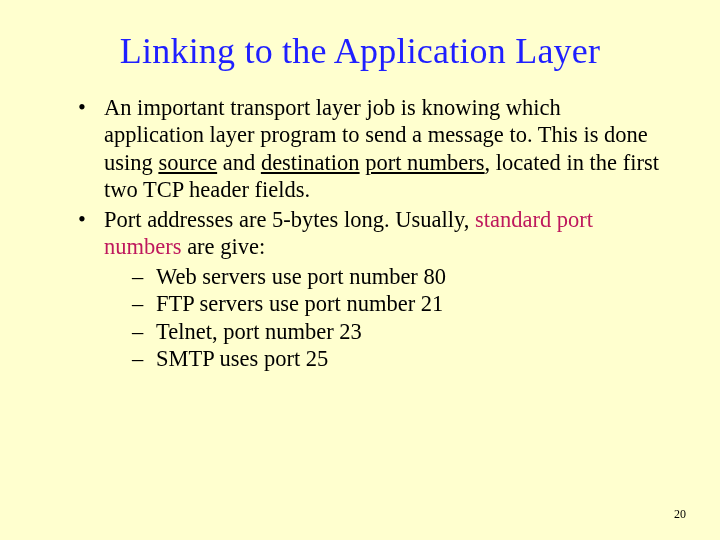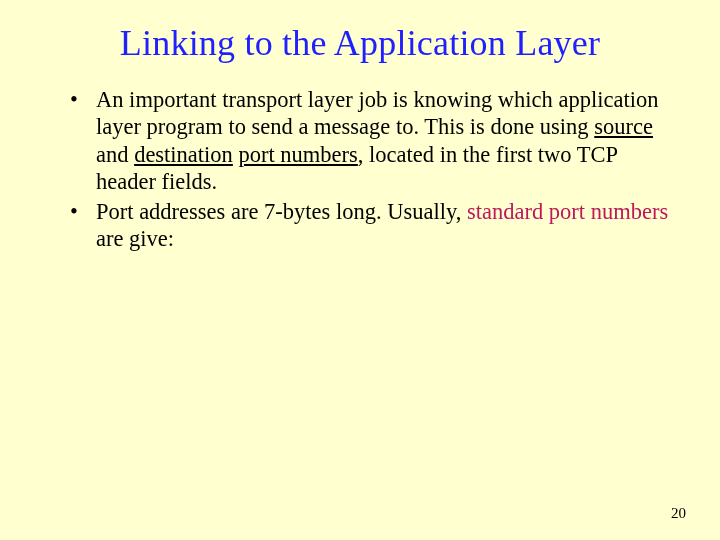--- a/index.html
+++ b/index.html
@@ -16,27 +16,27 @@
     box-sizing: border-box;
     width: 720px;
     height: 540px;
     padding: 18px 50px 30px 50px;
     position: relative;
   }
   .title {
     font-size: 36px;
     text-align: center;
     color: #1f1fff;
-    margin: 4px 0 22px 0;
+    margin: 12px 0 22px 0;
     font-weight: normal;
     letter-spacing: 0.2px;
   }
   ul.bullets {
     list-style: none;
-    margin: 0;
+    margin: 8px;
     padding: 0 0 0 20px;
     font-size: 22.5px;
     line-height: 1.22;
   }
   ul.bullets > li {
     position: relative;
     padding-left: 26px;
     margin-bottom: 2px;
   }
   ul.bullets > li::before {
@@ -62,40 +62,46 @@
     top: 0;
   }
   .u { text-decoration: underline; }
   .link {
     color: #be185d;
   }
   .pagenum {
     position: absolute;
     right: 34px;
     bottom: 18px;
-    font-size: 15px;
+    font-size: 12px;
     color: #000;
   }
 </style>
 </head>
 <body>
 
 <div class="slide">
 
   <h1 class="title">Linking to the Application Layer</h1>
 
   <ul class="bullets">
 
     <li>
       <span>An important transport layer job is knowing which application layer program to send a message to. This is done using </span><span class="u">source</span><span> and </span><span class="u">destination</span><span> </span><span class="u">port numbers</span><span>, located in the first two TCP header fields.</span>
     </li>
 
 
     <li>
-      <span>Port addresses are 7-bytes long. Usually, </span><span class="link">standard port numbers </span><span>are give:</span>
+      <span>Port addresses are 5-bytes long. Usually, </span><span class="link">standard port numbers </span><span>are give:</span>
+      <ul class="sub">
+        <li><span>Web servers use port number 80</span></li>
+        <li><span>FTP servers use port number 21</span></li>
+        <li><span>Telnet, port number 23</span></li>
+        <li><span>SMTP uses port 25</span></li>
+      </ul>
     </li>
 
 
   </ul>
 
   <div class="pagenum">20</div>
 
 </div>
 
 </body></html>

